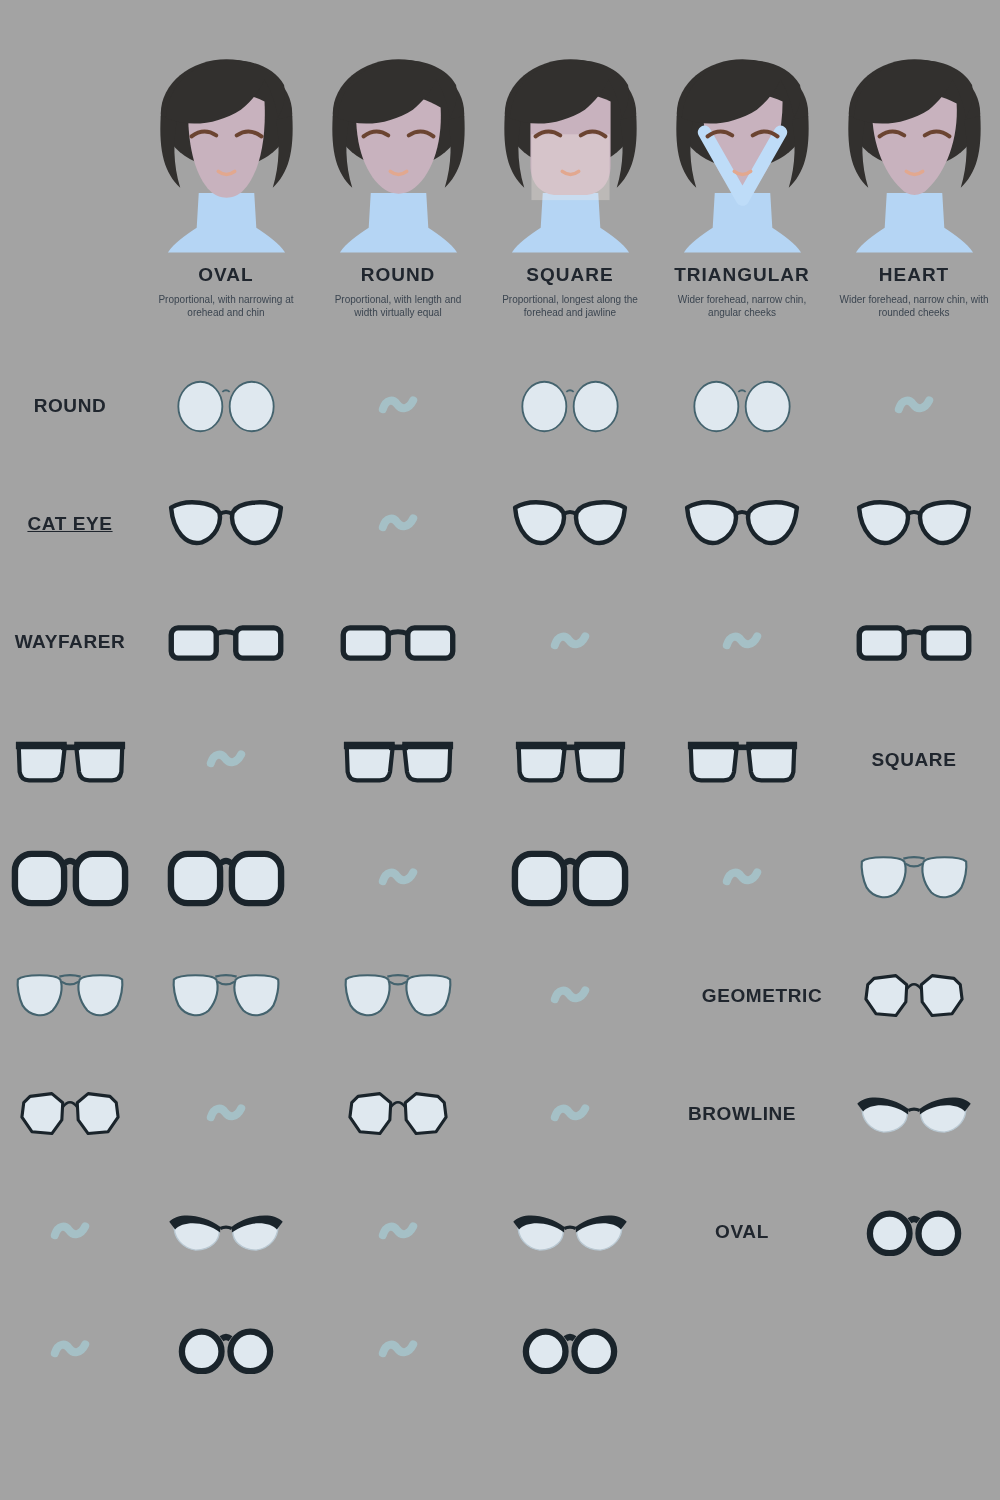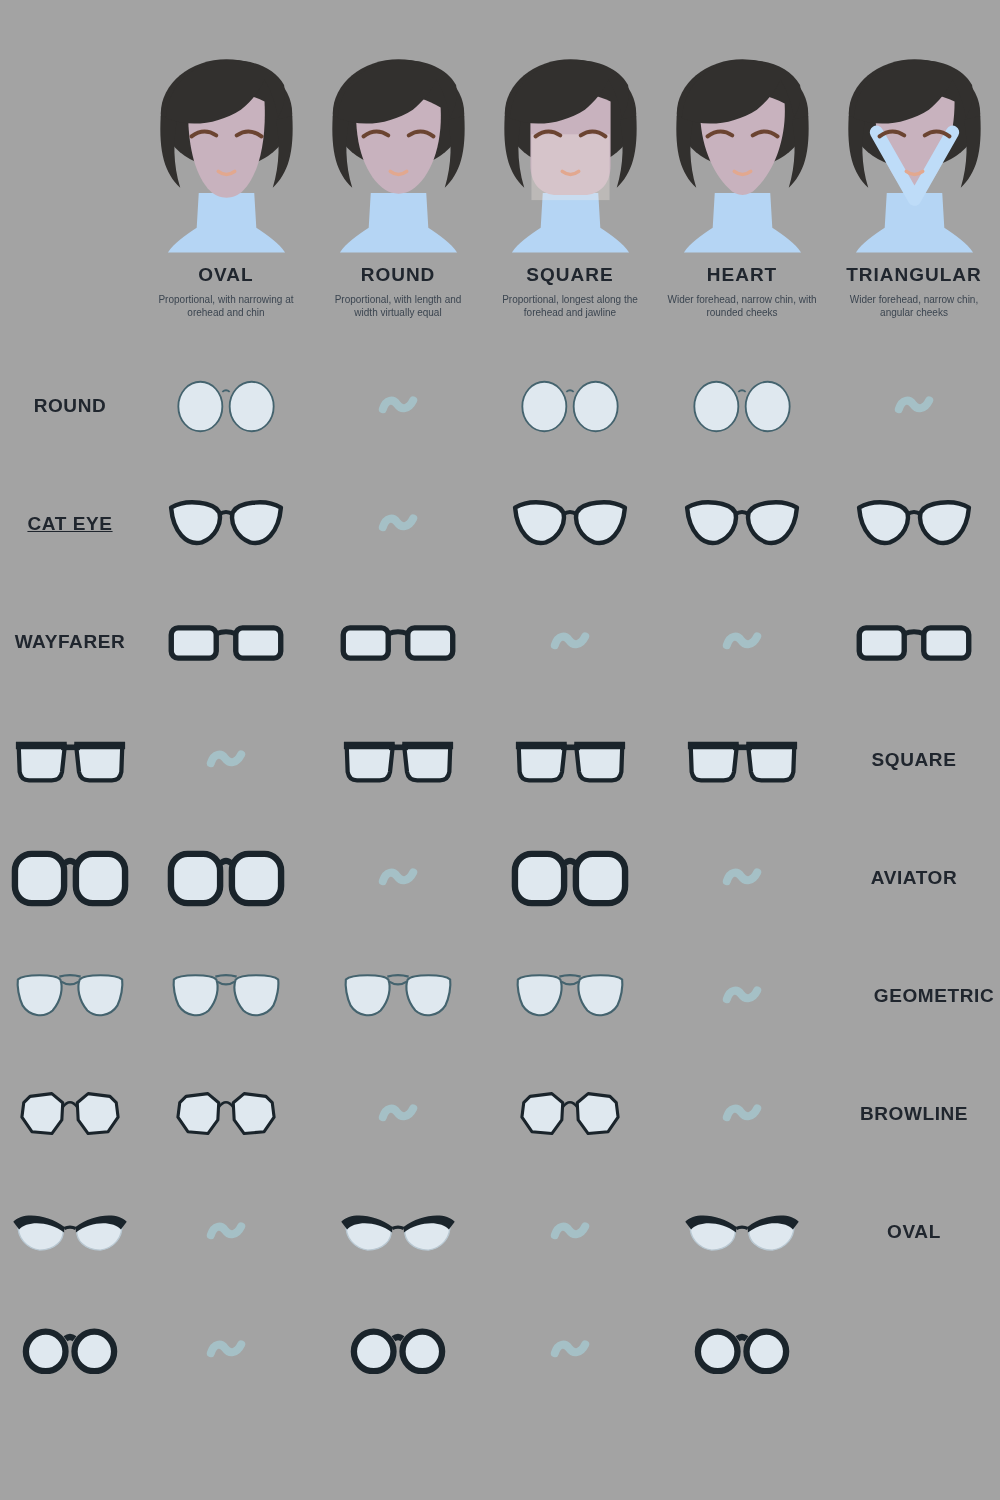--- a/index.html
+++ b/index.html
@@ -93,44 +93,44 @@
         </svg>
         <div class="face-label" style="color:#20262e">SQUARE</div>
         <div class="face-desc" style="color:#3b4550">Proportional, longest along the forehead and jawline</div>
       </div>
       <div class="face-col">
         <svg xmlns="http://www.w3.org/2000/svg" viewBox="0 0 180 200" width="185" height="206">
           <path d="M63,133 L117,133 L119,167 C131,175 141,182 147,191 L33,191 C39,182 49,175 61,167 Z" fill="#b5d5f4"></path>
           <ellipse cx="90" cy="56" rx="64" ry="53" fill="#32302e"></ellipse>
           <path d="M26,58 C24,94 30,114 45,128 C38,105 38,82 42,62 Z" fill="#32302e"></path>
           <path d="M154,58 C156,94 150,114 135,128 C142,105 142,82 138,62 Z" fill="#32302e"></path>
-          <path d="M49,46 C47,80 59,112 77,129 C84,137 96,137 103,129 C121,112 133,80 131,46 C105,32 75,32 49,46 Z" fill="#c8b2be"></path>
+          <path d="M51,44 C51,78 61,108 79,129 C85,136 95,136 101,129 C119,108 129,78 129,44 C103,32 77,32 51,44 Z" fill="#c8b2be"></path>
+          <path d="M53,74 L90,139 L127,74" stroke="#bedcf8" stroke-width="13" fill="none" stroke-linecap="round" stroke-linejoin="round"></path>
           <path d="M31,60 C54,70 82,66 104,52 C114,44 122,34 127,23 C133,33 138,46 140,60 C146,50 148,38 146,28 C136,10 112,2 88,4 C58,7 34,26 31,60 Z" fill="#32302e"></path>
           <path d="M56,78 Q68,69 80,77" stroke="#6b4431" stroke-width="4" fill="none" stroke-linecap="round"></path>
           <path d="M100,77 Q112,69 124,78" stroke="#6b4431" stroke-width="4" fill="none" stroke-linecap="round"></path>
           <path d="M82,112 Q90,118 98,112" stroke="#e2a88f" stroke-width="3.4" fill="none" stroke-linecap="round"></path>
         </svg>
-        <div class="face-label" style="color:#20262e">HEART</div>
-        <div class="face-desc" style="color:#3b4550">Wider forehead, narrow chin, with rounded cheeks</div>
+        <div class="face-label" style="color:#20262e">TRIANGULAR</div>
+        <div class="face-desc" style="color:#3b4550">Wider forehead, narrow chin, angular cheeks</div>
       </div>
       <div class="face-col">
         <svg xmlns="http://www.w3.org/2000/svg" viewBox="0 0 180 200" width="185" height="206">
           <path d="M63,133 L117,133 L119,167 C131,175 141,182 147,191 L33,191 C39,182 49,175 61,167 Z" fill="#b5d5f4"></path>
           <ellipse cx="90" cy="56" rx="64" ry="53" fill="#32302e"></ellipse>
           <path d="M26,58 C24,94 30,114 45,128 C38,105 38,82 42,62 Z" fill="#32302e"></path>
           <path d="M154,58 C156,94 150,114 135,128 C142,105 142,82 138,62 Z" fill="#32302e"></path>
-          <path d="M51,44 C51,78 61,108 79,129 C85,136 95,136 101,129 C119,108 129,78 129,44 C103,32 77,32 51,44 Z" fill="#c8b2be"></path>
-          <path d="M53,74 L90,139 L127,74" stroke="#bedcf8" stroke-width="13" fill="none" stroke-linecap="round" stroke-linejoin="round"></path>
+          <path d="M49,46 C47,80 59,112 77,129 C84,137 96,137 103,129 C121,112 133,80 131,46 C105,32 75,32 49,46 Z" fill="#c8b2be"></path>
           <path d="M31,60 C54,70 82,66 104,52 C114,44 122,34 127,23 C133,33 138,46 140,60 C146,50 148,38 146,28 C136,10 112,2 88,4 C58,7 34,26 31,60 Z" fill="#32302e"></path>
           <path d="M56,78 Q68,69 80,77" stroke="#6b4431" stroke-width="4" fill="none" stroke-linecap="round"></path>
           <path d="M100,77 Q112,69 124,78" stroke="#6b4431" stroke-width="4" fill="none" stroke-linecap="round"></path>
           <path d="M82,112 Q90,118 98,112" stroke="#e2a88f" stroke-width="3.4" fill="none" stroke-linecap="round"></path>
         </svg>
-        <div class="face-label" style="color:#20262e">TRIANGULAR</div>
-        <div class="face-desc" style="color:#3b4550">Wider forehead, narrow chin, angular cheeks</div>
+        <div class="face-label" style="color:#20262e">HEART</div>
+        <div class="face-desc" style="color:#3b4550">Wider forehead, narrow chin, with rounded cheeks</div>
       </div>
     </div>
   <div class="mgrid" id="grid">
       <div class="row-label" style="color: rgb(32, 38, 46);">ROUND</div>
       <div class="cell">
         <svg xmlns="http://www.w3.org/2000/svg" viewBox="0 0 120 60" width="110" height="55">
           <ellipse cx="32" cy="30" rx="24" ry="27" fill="#dfe8ef" stroke="#44636e" stroke-width="2"></ellipse>
           <ellipse cx="88" cy="30" rx="24" ry="27" fill="#dfe8ef" stroke="#44636e" stroke-width="2"></ellipse>
           <path d="M56,14 Q60,10.5 64,14" fill="none" stroke="#44636e" stroke-width="2"></path>
         </svg>
@@ -291,21 +291,20 @@
           <rect x="4" y="5" width="50" height="50" rx="17" fill="#dfe8ef" stroke="#1a242b" stroke-width="6.5"></rect>
           <rect x="66" y="5" width="50" height="50" rx="17" fill="#dfe8ef" stroke="#1a242b" stroke-width="6.5"></rect>
           <path d="M54,15 Q60,9 66,15" fill="none" stroke="#1a242b" stroke-width="6"></path>
         </svg>
       </div>
       <div class="cell">
         <svg xmlns="http://www.w3.org/2000/svg" viewBox="0 0 52 40" width="42" height="32">
           <path d="M7,24 C11,11 20,11 25,18 C30,25 39,25 45,13" stroke="#a5c0c6" stroke-width="10" fill="none" stroke-linecap="round"></path>
         </svg>
       </div>
-      <div class="row-label" style="color: rgb(32, 38, 46);">AVIATOR</div>
       <div class="cell">
         <svg xmlns="http://www.w3.org/2000/svg" viewBox="0 0 120 58" width="116" height="56">
           <path d="M6,12 C12,6 45,6 50,12 C53,20 51,34 42,44 C33,52 18,50 11,39 C7,31 5,19 6,12 Z" fill="#dfe8ef" stroke="#44636e" stroke-width="2.2"></path>
           <path d="M114,12 C108,6 75,6 70,12 C67,20 69,34 78,44 C87,52 102,50 109,39 C113,31 115,19 114,12 Z" fill="#dfe8ef" stroke="#44636e" stroke-width="2.2"></path>
           <path d="M49,9 C56,7 64,7 71,9" fill="none" stroke="#44636e" stroke-width="2.4"></path>
           <path d="M51,14 Q60,20 69,14" fill="none" stroke="#44636e" stroke-width="2.2"></path>
         </svg>
       </div>
       <div class="cell">
         <svg xmlns="http://www.w3.org/2000/svg" viewBox="0 0 120 58" width="116" height="56">

